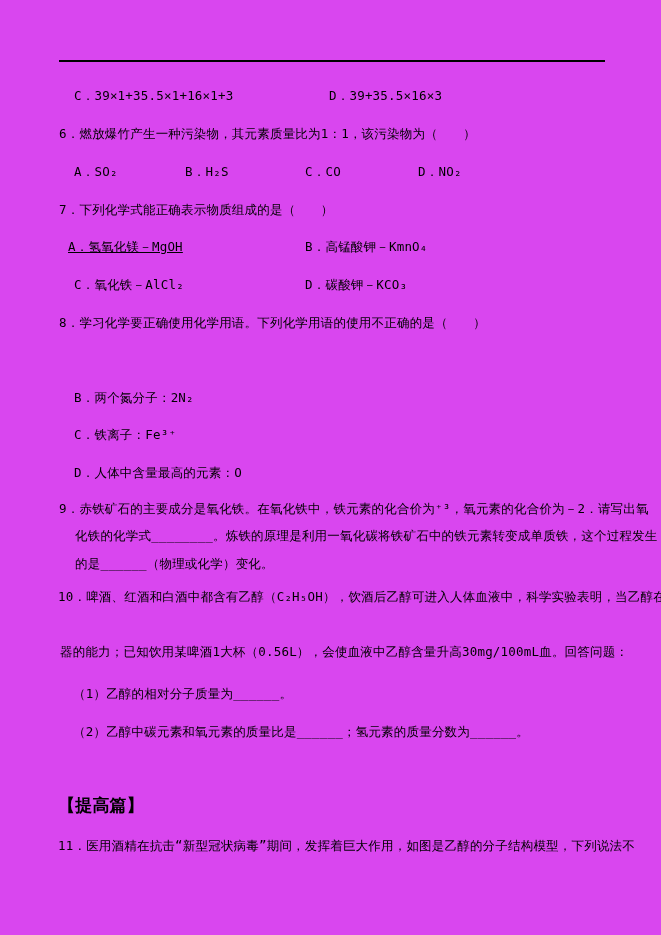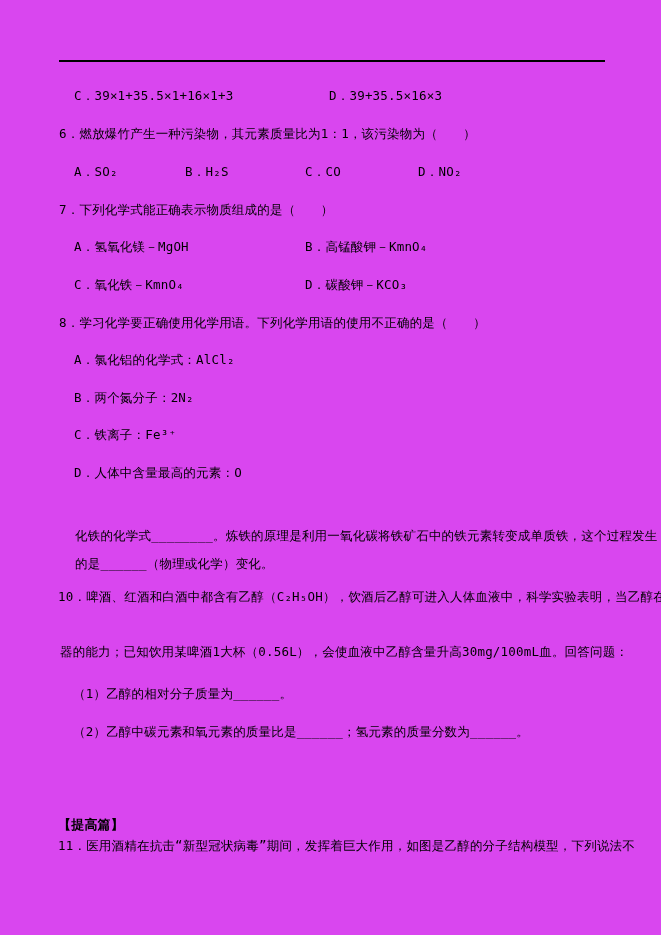--- a/index.html
+++ b/index.html
@@ -20,50 +20,50 @@
     width: 546px;
     height: 2px;
     background: #000000;
   }
   .line {
     position: absolute;
     white-space: nowrap;
     line-height: 16px;
     letter-spacing: 0.2px;
   }
-  .bold { font-weight: bold; font-size: 13px; margin-top: 20px; }
+  .bold { font-weight: bold; font-size: 17px; }
 </style>
 </head>
 <body>
 
 <div class="page">
 
   <div class="rule"></div>
 
   <div class="line" style="left:74px;  top:88px;">C．39×1+35.5×1+16×1+3</div>
   <div class="line" style="left:305px; top:88px;margin-left:24px;">D．39+35.5×16×3</div>
 
   <div class="line" style="left:59px;  top:126px;">6．燃放爆竹产生一种污染物，其元素质量比为1：1，该污染物为（　　）</div>
   <div class="line" style="left:74px;  top:164px;">A．SO₂</div>
   <div class="line" style="left:185px; top:164px;">B．H₂S</div>
   <div class="line" style="left:305px; top:164px;">C．CO</div>
   <div class="line" style="left:418px; top:164px;">D．NO₂</div>
 
   <div class="line" style="left:59px;  top:202px;">7．下列化学式能正确表示物质组成的是（　　）</div>
-  <div class="line" style="left:74px;  top:239px;">A．氢氧化镁－MgOH</div>
+  <div class="line" style="left:68px;  top:239px;text-decoration:underline;">A．氢氧化镁－MgOH</div>
   <div class="line" style="left:305px; top:239px;">B．高锰酸钾－KmnO₄</div>
-  <div class="line" style="left:74px;  top:277px;">C．氧化铁－KmnO₄</div>
+  <div class="line" style="left:74px;  top:277px;">C．氧化铁－AlCl₂</div>
   <div class="line" style="left:305px; top:277px;">D．碳酸钾－KCO₃</div>
 
   <div class="line" style="left:59px;  top:315px;">8．学习化学要正确使用化学用语。下列化学用语的使用不正确的是（　　）</div>
-  <div class="line" style="left:74px;  top:352px;">A．氯化铝的化学式：AlCl₂</div>
   <div class="line" style="left:74px;  top:390px;">B．两个氮分子：2N₂</div>
   <div class="line" style="left:74px;  top:427px;">C．铁离子：Fe³⁺</div>
   <div class="line" style="left:74px;  top:465px;">D．人体中含量最高的元素：O</div>
 
+  <div class="line" style="left:59px;  top:501px;">9．赤铁矿石的主要成分是氧化铁。在氧化铁中，铁元素的化合价为⁺³，氧元素的化合价为－2．请写出氧</div>
   <div class="line" style="left:75px;  top:528px;">化铁的化学式________。炼铁的原理是利用一氧化碳将铁矿石中的铁元素转变成单质铁，这个过程发生</div>
   <div class="line" style="left:75px;  top:556px;">的是______（物理或化学）变化。</div>
 
   <div class="line" style="left:58px;  top:589px;">10．啤酒、红酒和白酒中都含有乙醇（C₂H₅OH），饮酒后乙醇可进入人体血液中，科学实验表明，当乙醇在</div>
   <div class="line" style="left:60px;  top:644px;">器的能力；已知饮用某啤酒1大杯（0.56L），会使血液中乙醇含量升高30mg/100mL血。回答问题：</div>
   <div class="line" style="left:73px;  top:686px;">（1）乙醇的相对分子质量为______。</div>
   <div class="line" style="left:73px;  top:724px;">（2）乙醇中碳元素和氧元素的质量比是______；氢元素的质量分数为______。</div>
 
   <div class="line bold" style="left:58px; top:797px;">【提高篇】</div>
 

